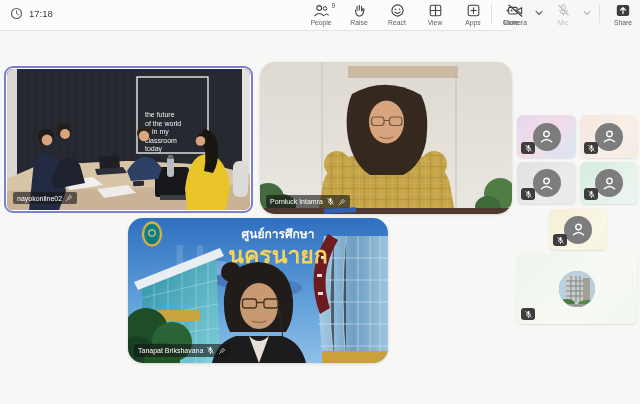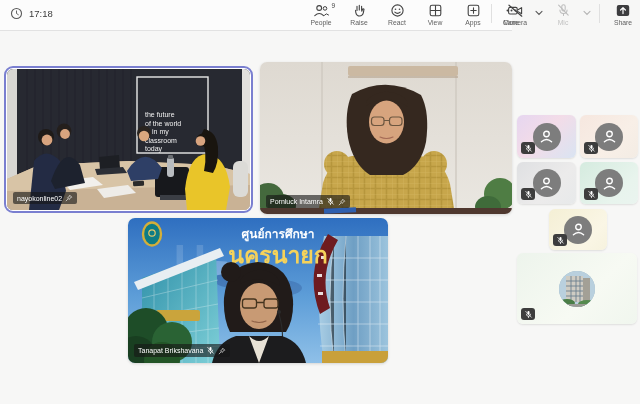--- a/index.html
+++ b/index.html
@@ -10,21 +10,21 @@
   .tb-group{position:absolute;top:0;height:30px;display:flex;align-items:flex-start;}
   .tb-center{left:306px;gap:8px;}
   .tb-right{left:488px;gap:5px;}
   .tb-btn{display:flex;flex-direction:column;align-items:center;width:30px;padding-top:3px;cursor:pointer;position:relative;}
   .tb-btn .lbl{font-size:6.8px;color:#616161;margin-top:1px;white-space:nowrap;}
   .tb-btn.disabled .lbl{color:#c2c2c2;}
   .badge{position:absolute;top:2px;right:1px;font-size:6.5px;color:#424242;}
   .chev{display:flex;align-items:center;height:20px;padding-top:3px;cursor:pointer;}
   .tb-div{width:1px;height:19px;background:#e0e0e0;margin:4px 3px 0 3px;}
   
-  .tile{position:absolute;border-radius:7px;overflow:hidden;box-shadow:0 1px 3px rgba(0,0,0,.14);cursor:pointer;}
+  .tile{position:absolute;border-radius:15px;overflow:hidden;box-shadow:0 1px 3px rgba(0,0,0,.14);cursor:pointer;}
   .tile-active{border:2px solid #7a7fd0;background:#fff;padding:1px;border-radius:9px;overflow:visible;box-shadow:none;}
   .tile-active .vid{border-radius:6px;overflow:hidden;position:relative;width:243px;height:141px;}
   .vid{position:relative;width:100%;height:100%;}
   .vid svg{display:block;}
   .name-label{position:absolute;left:6px;bottom:6px;display:flex;align-items:center;gap:3px;background:rgba(22,22,22,.62);color:#fff;font-size:7px;padding:2px 4px;border-radius:2px;line-height:1;}
   
   .thumb{position:absolute;border-radius:6px;box-shadow:0 1px 2px rgba(0,0,0,.10);display:flex;align-items:center;justify-content:center;cursor:pointer;}
   .avatar{width:28px;height:28px;border-radius:50%;background:#7d7d7d;display:flex;align-items:center;justify-content:center;}
   .avatar.big{width:36px;height:36px;}
   .mic-badge{position:absolute;left:4px;bottom:4px;width:14px;height:12px;background:#3d3d3d;border-radius:3px;display:flex;align-items:center;justify-content:center;}

